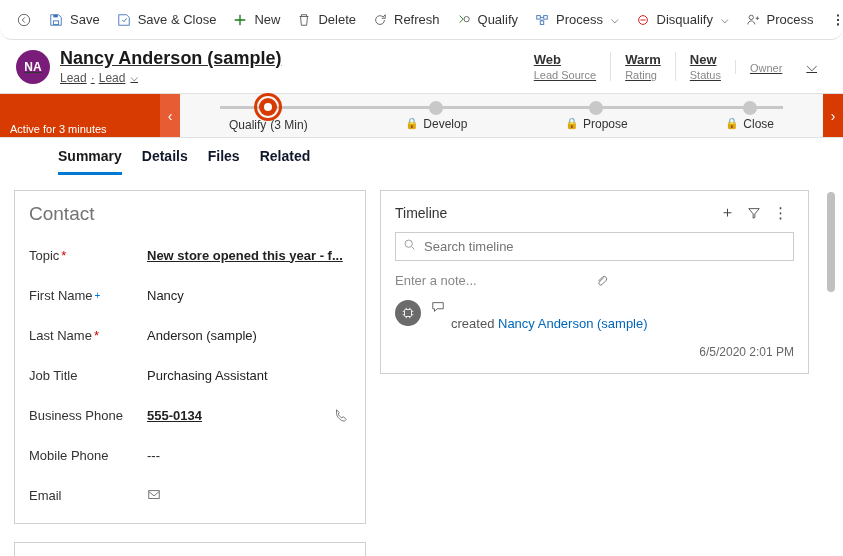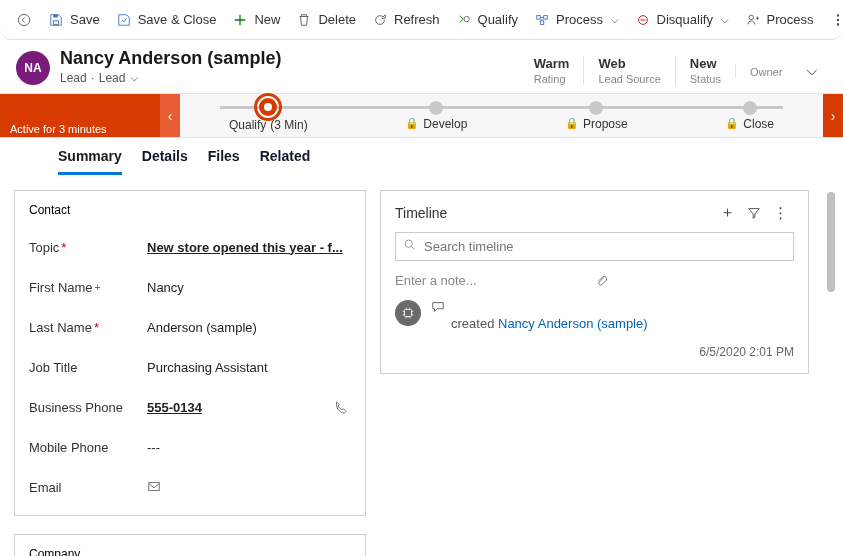--- a/index.html
+++ b/index.html
@@ -3,21 +3,21 @@
 <meta charset="utf-8">
 <style>
   * { box-sizing: border-box; margin: 0; padding: 0; }
   body { font-family: "Segoe UI", Arial, sans-serif; font-size: 13px; color: #333; background: #fff; width: 843px; }
   .toolbar { display: flex; align-items: center; height: 40px; border-bottom: 1px solid #e1e1e1; padding: 0 8px; gap: 0; border-radius: 12px; }
   .tb-btn { display: flex; align-items: center; gap: 6px; padding: 4px 8px; cursor: pointer; border-radius: 2px; white-space: nowrap; font-size: 13px; }
   .tb-icon { width: 16px; height: 16px; display: flex; align-items: center; justify-content: center; }
   .caret-down { font-size: 10px; color: #555; margin-left: 2px; }
   .kebab { padding: 4px 10px; cursor: pointer; font-weight: bold; }
 
-  .header { display: flex; align-items: flex-end; padding: 8px 16px; border-bottom: 1px solid #e1e1e1; }
+  .header { display: flex; align-items: center; padding: 8px 16px; border-bottom: 1px solid #e1e1e1; text-decoration: underline; }
   .avatar { width: 34px; height: 34px; border-radius: 50%; background: #7a1d7a; color: #fff; display: flex; align-items: center; justify-content: center; font-size: 12px; font-weight: 600; margin-right: 10px; }
   .hdr-left { flex: 1; }
   .rec-title { font-size: 18px; font-weight: 600; color: #1a1a1a; }
   .rec-sub { font-size: 12px; color: #555; display: flex; align-items: center; gap: 4px; margin-top: 2px; }
   .hdr-right { display: flex; align-items: center; }
   .hdr-cell { padding: 0 14px; border-left: 1px solid #e1e1e1; }
   .hdr-cell:first-child { border-left: none; }
   .hdr-val { font-size: 13px; font-weight: 600; color: #333; }
   .hdr-lbl { font-size: 11px; color: #888; margin-top: 2px; }
   .hdr-expand { padding: 0 10px; cursor: pointer; font-size: 14px; color: #555; }
@@ -38,21 +38,21 @@
   .lock { font-size: 11px; color: #666; }
 
   .tabs { display: flex; gap: 20px; padding: 10px 18px 0 18px; border-bottom: 1px solid #fff; }
   .tab { padding-bottom: 8px; cursor: pointer; font-size: 14px; color: #0f172a; font-weight: bold; }
   .tab.active { color: #1a1a1a; font-weight: 600; border-bottom: 3px solid #0078d4; margin-left: 40px; }
 
   .body { display: flex; gap: 14px; padding: 14px 6px 14px 14px; height: 390px; }
   .col-left { width: 352px; display: flex; flex-direction: column; gap: 18px; }
   .col-right { flex: 1; }
   .card { border: 1px solid #d0d0d0; padding: 12px 14px 8px 14px; background: #fff; }
-  .card-title { font-size: 12px; color: #000000; margin-bottom: 10px; }
+  .card-title { font-size: 19px; color: #737373; margin-bottom: 10px; }
   .field-row { display: flex; align-items: center; height: 40px; font-size: 13px; }
   .field-label { width: 118px; color: #333; font-size: 13px; display:flex; align-items:center; }
   .req { color: #c00; margin-left: 2px; }
   .rec { color: #0078d4; margin-left: 2px; font-size:10px; }
   .field-value { flex: 1; color: #222; padding: 2px 0; }
   .field-value strong { font-weight: 600; text-decoration: underline; }
   .field-icon { width: 18px; color: #666; text-align: right; }
 
   .timeline-card { border: 1px solid #d0d0d0; padding: 10px 14px 14px 14px; }
   .tl-header { display: flex; align-items: center; margin-bottom: 8px; }
@@ -184,26 +184,26 @@
       <span>Lead</span>
       <span>·</span>
       <span style="display:flex;align-items:center;gap:3px;">
         <span>Lead</span>
         <span class="caret-down">⌵</span>
       </span>
     </div>
   </div>
   <div class="hdr-right">
     <div class="hdr-cell">
+      <div class="hdr-val">Web</div>
+      <div class="hdr-lbl">Lead Source</div>
+    </div>
+    <div class="hdr-cell">
       <div class="hdr-val">Warm</div>
       <div class="hdr-lbl">Rating</div>
-    </div>
-    <div class="hdr-cell">
-      <div class="hdr-val">Web</div>
-      <div class="hdr-lbl">Lead Source</div>
     </div>
     <div class="hdr-cell">
       <div class="hdr-val">New</div>
       <div class="hdr-lbl">Status</div>
     </div>
     <div class="hdr-cell">
       <div class="hdr-val"></div>
       <div class="hdr-lbl">Owner</div>
     </div>
     <div class="hdr-expand">

